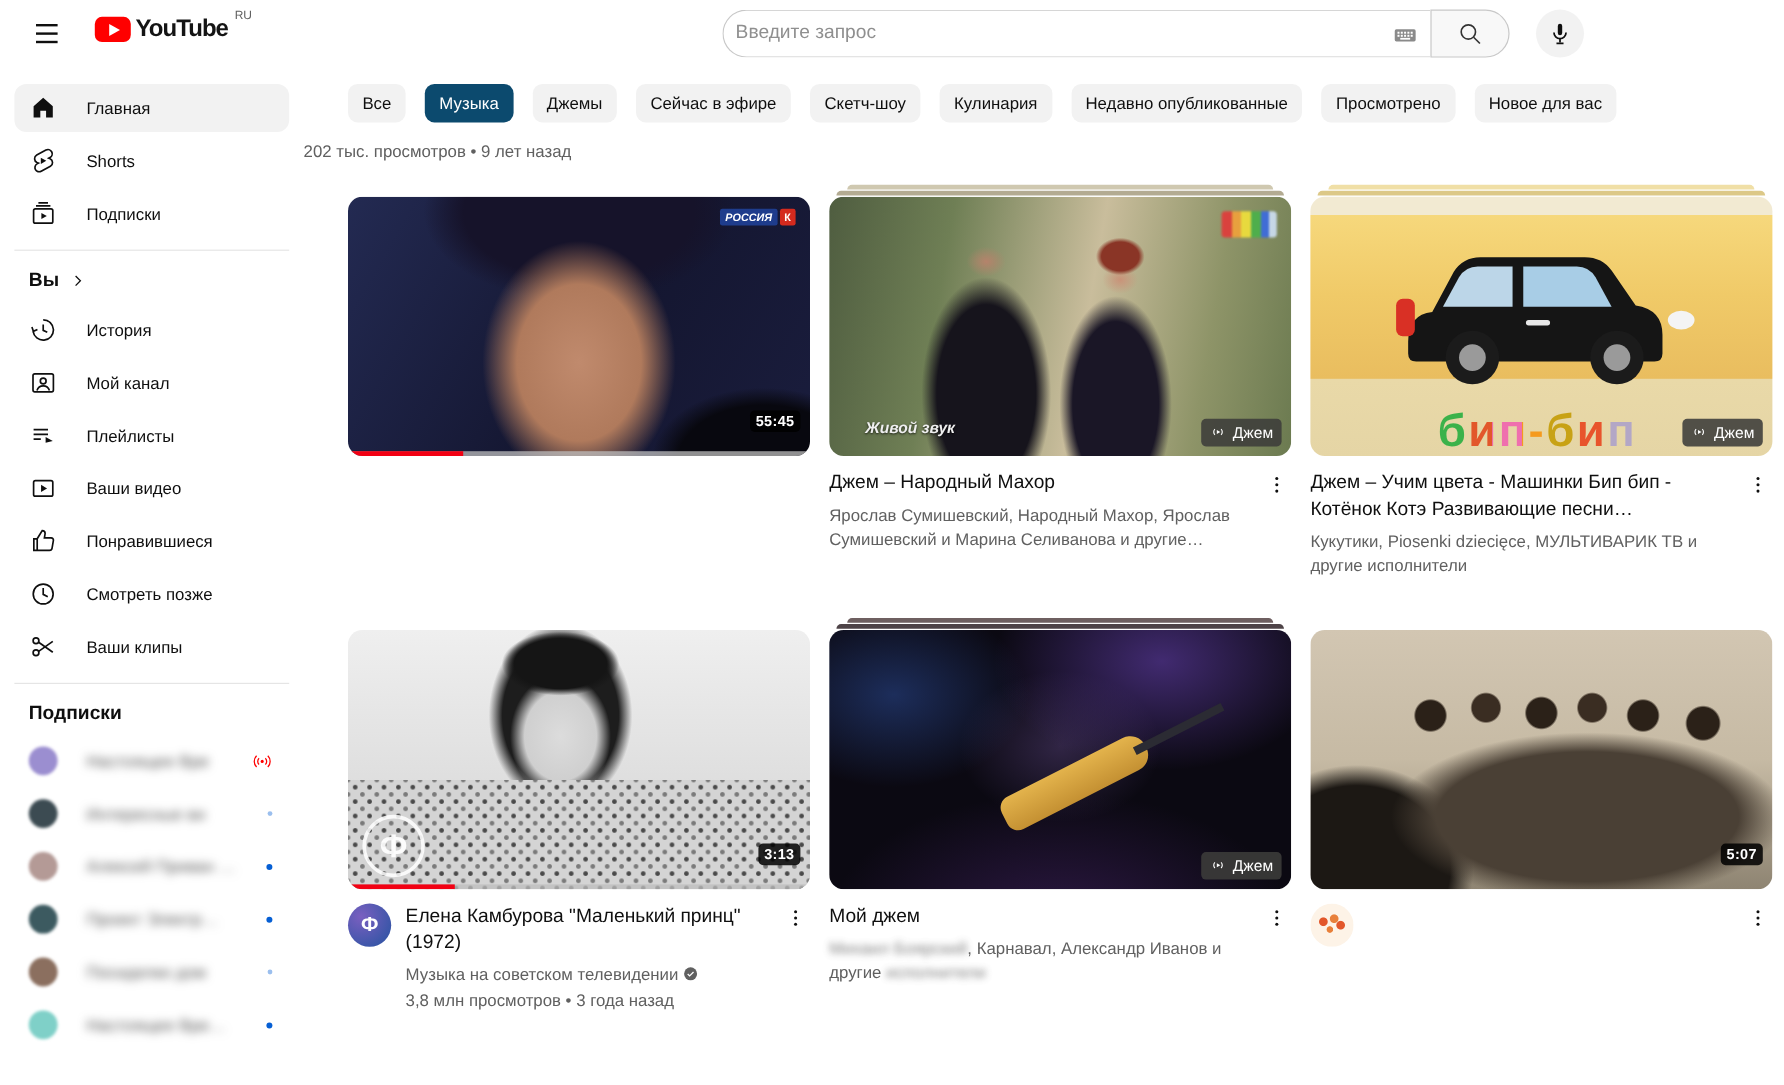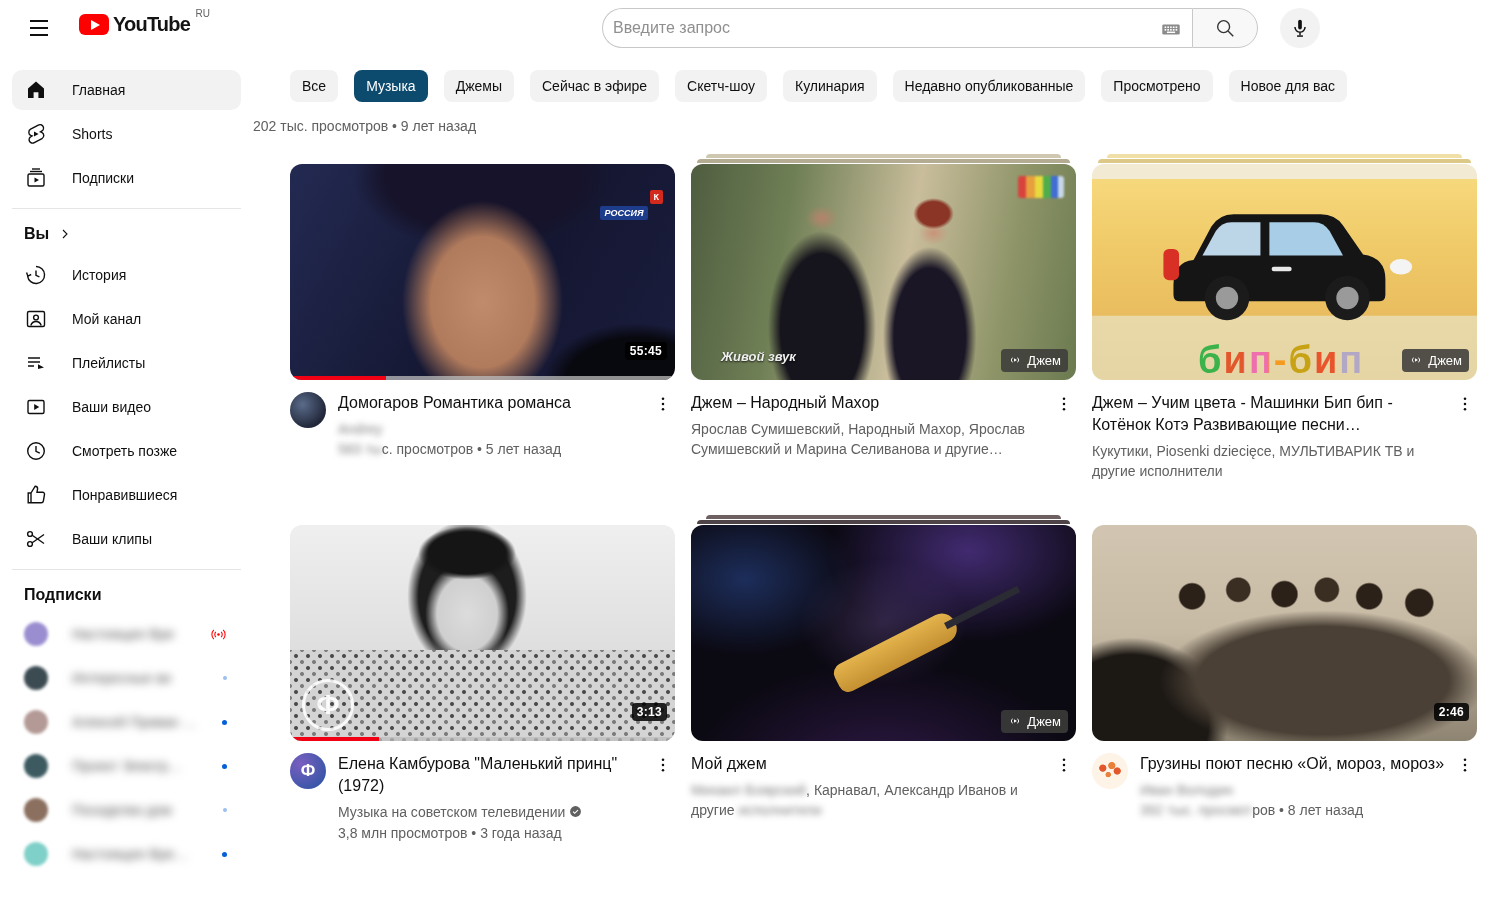--- a/index.html
+++ b/index.html
@@ -78,21 +78,21 @@
   .progress { position:absolute; left:0; right:0; bottom:0; height:4px; background:rgba(190,190,190,.75); }
   .progress i { display:block; height:100%; background:#f20013; }
 
   
   .t1 { background:
         radial-gradient(ellipse 130px 85px at 90% 102%, #08080f 0%, #08080f 55%, rgba(8,8,15,0) 72%),
         radial-gradient(ellipse 115px 145px at 50% 64%, #c08a6d 0%, #b07a5c 45%, rgba(60,40,60,0) 70%),
         radial-gradient(ellipse 175px 100px at 50% 6%, #16132a 0%, #16132a 55%, rgba(22,19,42,0) 74%),
         linear-gradient(120deg, #232a52 0%, #141630 55%, #1a1d3d 100%); }
   .rus-logo { position:absolute; top:10px; right:12px; display:flex; gap:2px; align-items:center; }
-  .rus-blue { background:#1e3c8c; color:#fff; font-size:9px; font-style:italic; font-weight:700; padding:2px 4px; border-radius:2px;margin-top:32px; }
+  .rus-blue { background:#1e3c8c; color:#fff; font-size:9px; font-style:italic; font-weight:700; padding:2px 4px; border-radius:2px; }
   .rus-k { background:#d42a1e; color:#fff; font-size:9px; font-weight:700; padding:2px 4px; border-radius:2px; }
 
   .t2 { background:
         radial-gradient(ellipse 26px 20px at 63% 23%, #8a3526 0%, #8a3526 60%, rgba(0,0,0,0) 78%),
         radial-gradient(ellipse 19px 15px at 63% 32%, #c99379 0%, rgba(0,0,0,0) 78%),
         radial-gradient(ellipse 21px 16px at 34% 25%, #b5836b 0%, rgba(0,0,0,0) 78%),
         radial-gradient(ellipse 75px 135px at 34% 76%, #16141c 0%, #16141c 55%, rgba(0,0,0,0) 72%),
         radial-gradient(ellipse 65px 125px at 62% 80%, #1a1626 0%, #1a1626 55%, rgba(0,0,0,0) 72%),
         linear-gradient(100deg, #4f5d40 0%, #6f7f55 25%, #c9bd9c 55%, #8e9468 80%, #6b7a50 100%); }
   .live-sound { position:absolute; left:30px; bottom:16px; color:#efefef; font-size:13px; font-style:italic;
@@ -294,33 +294,33 @@
       <svg width="24" height="24" viewBox="0 0 24 24">
           <rect x="4" y="5.5" width="16" height="13" rx="1.5" fill="none" stroke="#0f0f0f" stroke-width="1.4"></rect>
           <path d="M10.2 9l5 3-5 3z" fill="#0f0f0f"></path>
         </svg>
     </span>
     <span class="s-label">Ваши видео</span>
   </div>
   <div class="side-row">
     <span class="s-ic">
       <svg width="24" height="24" viewBox="0 0 24 24">
+          <path d="M7 10l4.2-6.8c1.4 0 2.4 1 2.4 2.4L13 9.2h5.6a1.9 1.9 0 0 1 1.9 2.2l-1.1 6.4A2.2 2.2 0 0 1 17.2 19.7H7zM7 10v9.7M7 19.7H4.2V10H7" fill="none" stroke="#0f0f0f" stroke-width="1.4"></path>
+        </svg>
+    </span>
+    <span class="s-label">Понравившиеся</span>
+  </div>
+  <div class="side-row">
+    <span class="s-ic">
+      <svg width="24" height="24" viewBox="0 0 24 24">
           <circle cx="12" cy="12" r="8.3" fill="none" stroke="#0f0f0f" stroke-width="1.4"></circle>
           <polyline points="12,7 12,12.3 15.8,14.2" fill="none" stroke="#0f0f0f" stroke-width="1.4"></polyline>
         </svg>
     </span>
     <span class="s-label">Смотреть позже</span>
-  </div>
-  <div class="side-row">
-    <span class="s-ic">
-      <svg width="24" height="24" viewBox="0 0 24 24">
-          <path d="M7 10l4.2-6.8c1.4 0 2.4 1 2.4 2.4L13 9.2h5.6a1.9 1.9 0 0 1 1.9 2.2l-1.1 6.4A2.2 2.2 0 0 1 17.2 19.7H7zM7 10v9.7M7 19.7H4.2V10H7" fill="none" stroke="#0f0f0f" stroke-width="1.4"></path>
-        </svg>
-    </span>
-    <span class="s-label">Понравившиеся</span>
   </div>
   <div class="side-row">
     <span class="s-ic">
       <svg width="24" height="24" viewBox="0 0 24 24">
           <circle cx="6" cy="7" r="2.4" fill="none" stroke="#0f0f0f" stroke-width="1.4"></circle>
           <circle cx="6" cy="17" r="2.4" fill="none" stroke="#0f0f0f" stroke-width="1.4"></circle>
           <line x1="8.2" y1="8.2" x2="20" y2="16.5" stroke="#0f0f0f" stroke-width="1.4"></line>
           <line x1="8.2" y1="15.8" x2="20" y2="7.5" stroke="#0f0f0f" stroke-width="1.4"></line>
         </svg>
     </span>
@@ -402,35 +402,20 @@
       <div class="thumb-zone">
         <div class="thumb t1">
           <div class="rus-logo">
             <span class="rus-blue">РОССИЯ</span>
             <span class="rus-k">К</span>
           </div>
           <span class="duration">55:45</span>
           <div class="progress">
               <i style="width: 25%;"></i>
             </div>
-        </div>
-      </div>
-      <div class="details">
-        <div class="avatar av1"></div>
-        <div>
-          <h3 class="title">Домогаров Романтика романса</h3>
-          <div class="byline"><span class="blurtxt">Andrey</span></div>
-          <div class="meta"><span class="blurtxt">583 ты</span><span>с. просмотров • 5 лет назад</span></div>
-        </div>
-        <div class="kebab">
-          <svg width="18" height="18" viewBox="0 0 24 24" fill="#0f0f0f">
-              <circle cx="12" cy="5" r="1.7"></circle>
-              <circle cx="12" cy="12" r="1.7"></circle>
-              <circle cx="12" cy="19" r="1.7"></circle>
-            </svg>
         </div>
       </div>
     </div>
 
     <div class="card">
       <div class="thumb-zone">
         <div class="stack st2">
             <i class="s1"></i>
             <i class="s2"></i>
           </div>
@@ -574,30 +559,25 @@
               <circle cx="12" cy="12" r="1.7"></circle>
               <circle cx="12" cy="19" r="1.7"></circle>
             </svg>
         </div>
       </div>
     </div>
 
     <div class="card">
       <div class="thumb-zone">
         <div class="thumb t6">
-          <span class="duration">2:46</span>
+          <span class="duration">5:07</span>
         </div>
       </div>
       <div class="details">
         <div class="avatar av6"></div>
-        <div>
-          <h3 class="title">Грузины поют песню «Ой, мороз, мороз»</h3>
-          <div class="byline"><span class="blurtxt">Иван Володин</span></div>
-          <div class="meta"><span class="blurtxt">392 тыс. просмот</span><span>ров • 8 лет назад</span></div>
-        </div>
         <div class="kebab">
           <svg width="18" height="18" viewBox="0 0 24 24" fill="#0f0f0f">
               <circle cx="12" cy="5" r="1.7"></circle>
               <circle cx="12" cy="12" r="1.7"></circle>
               <circle cx="12" cy="19" r="1.7"></circle>
             </svg>
         </div>
       </div>
     </div>
 

